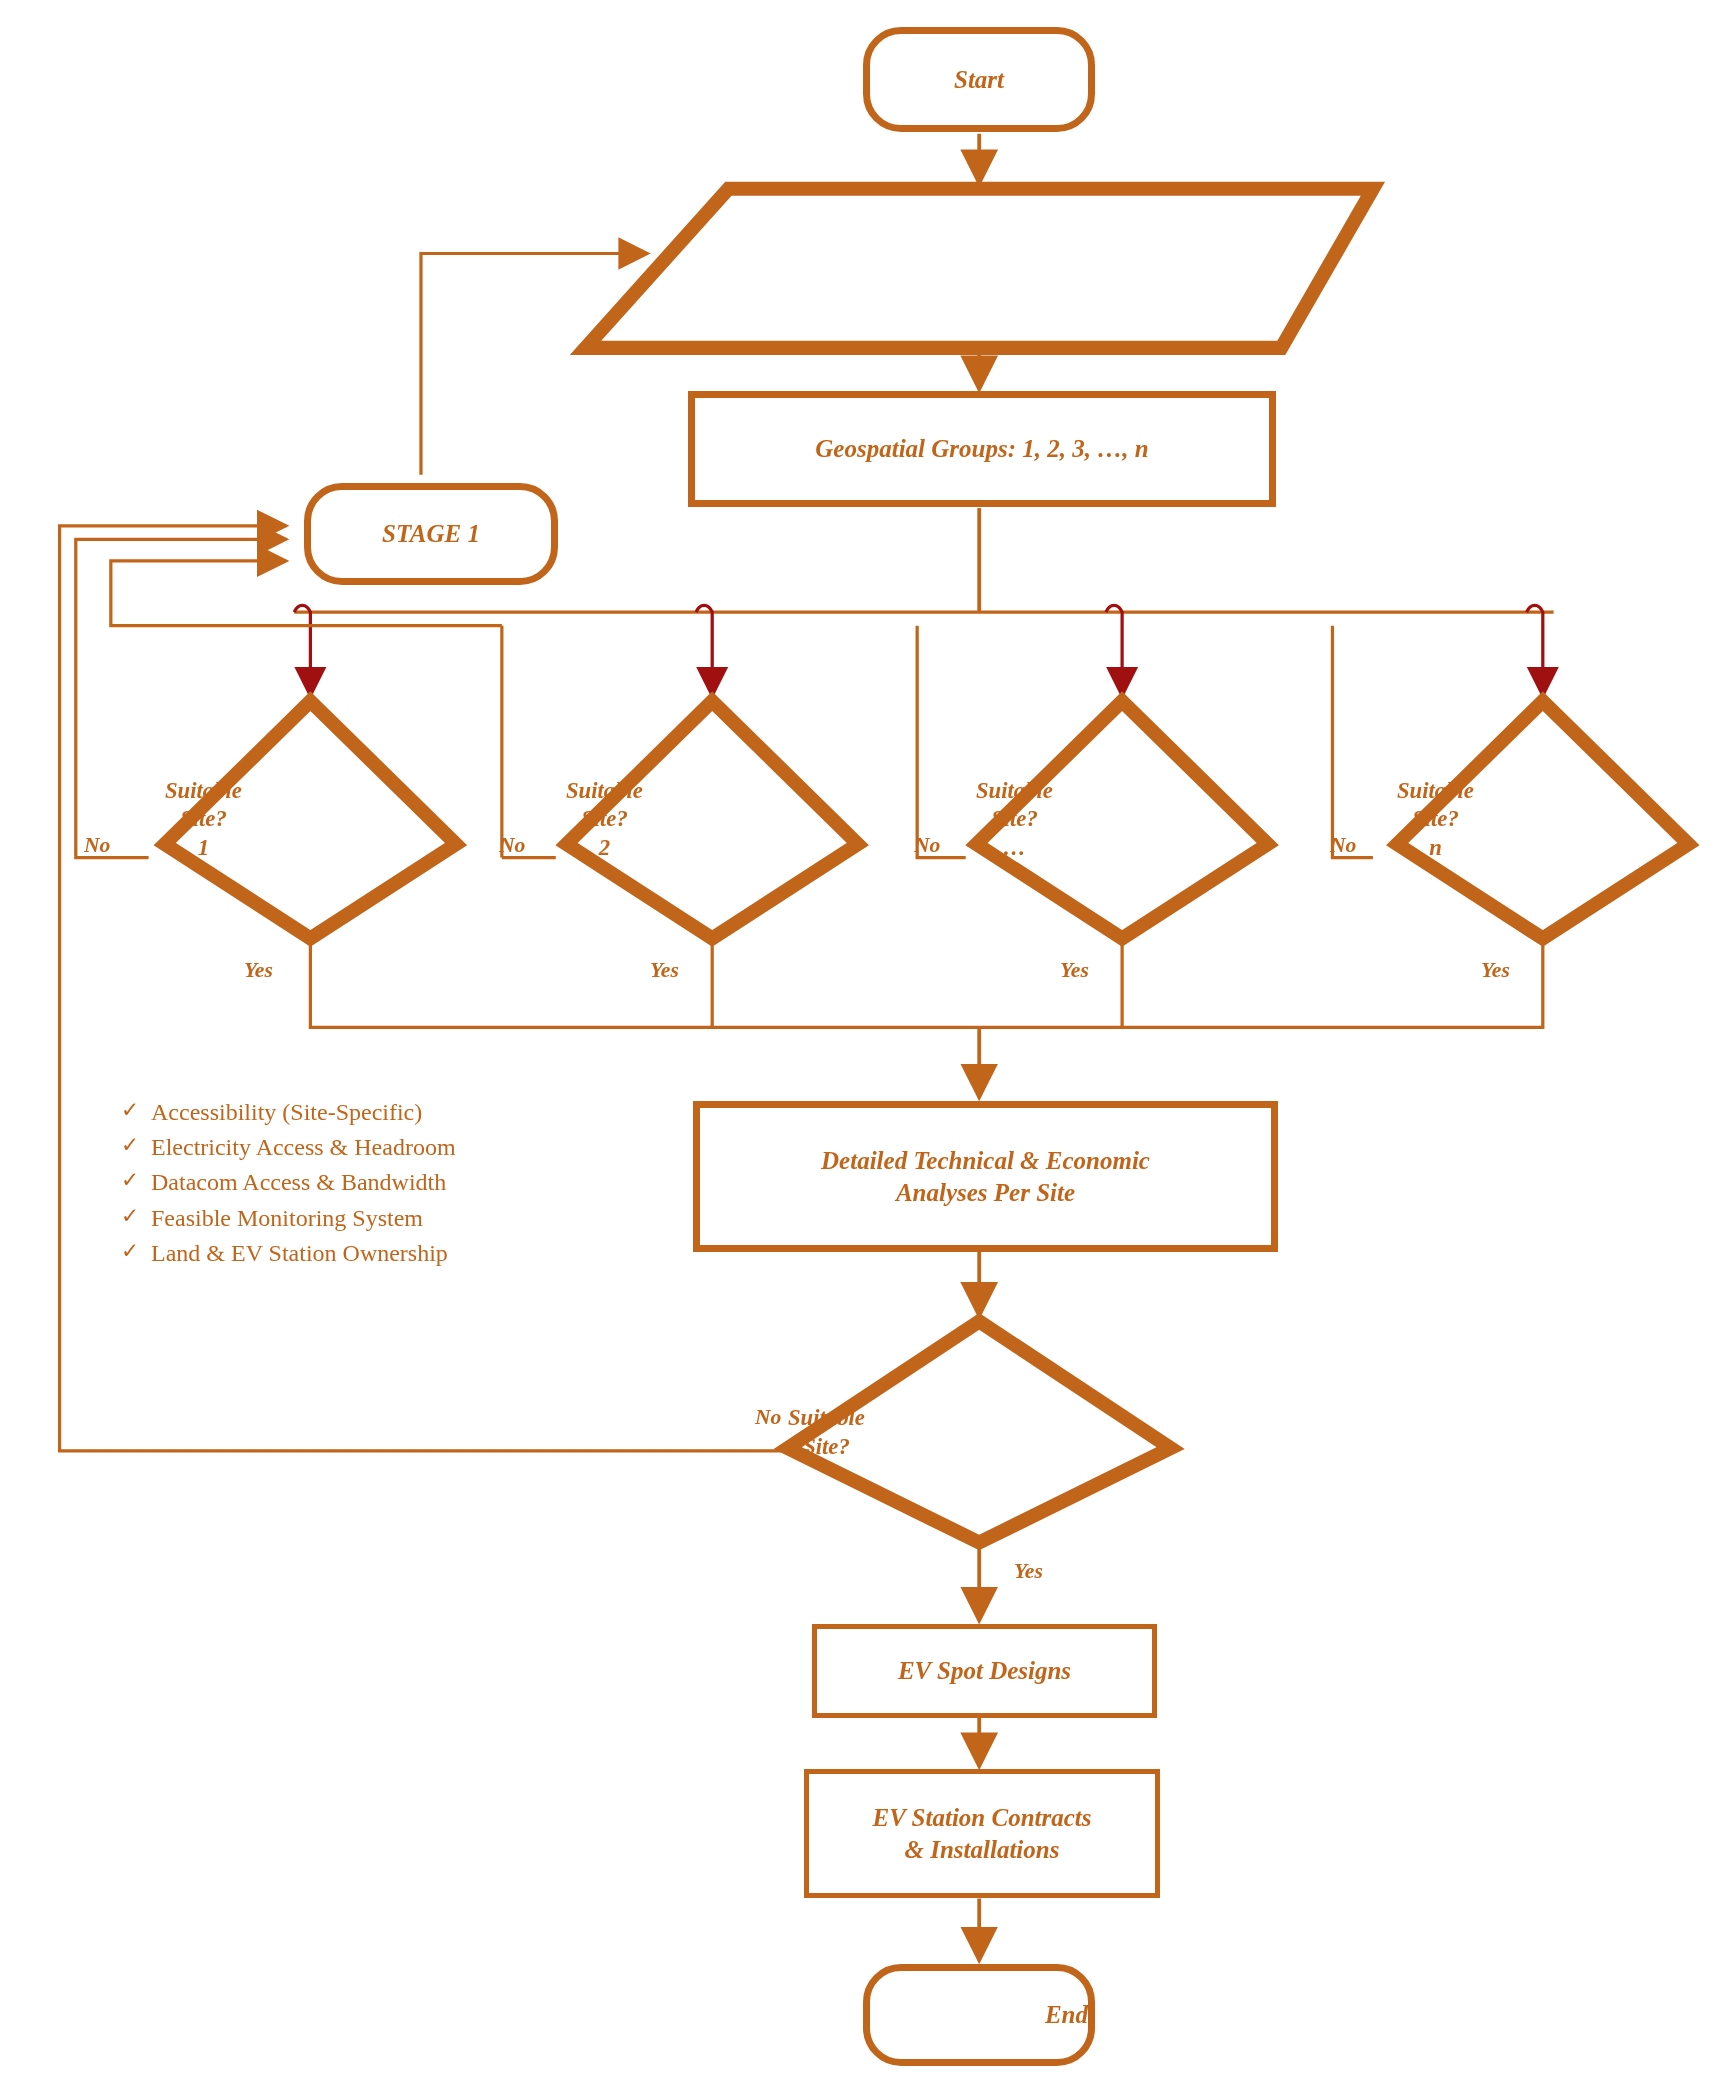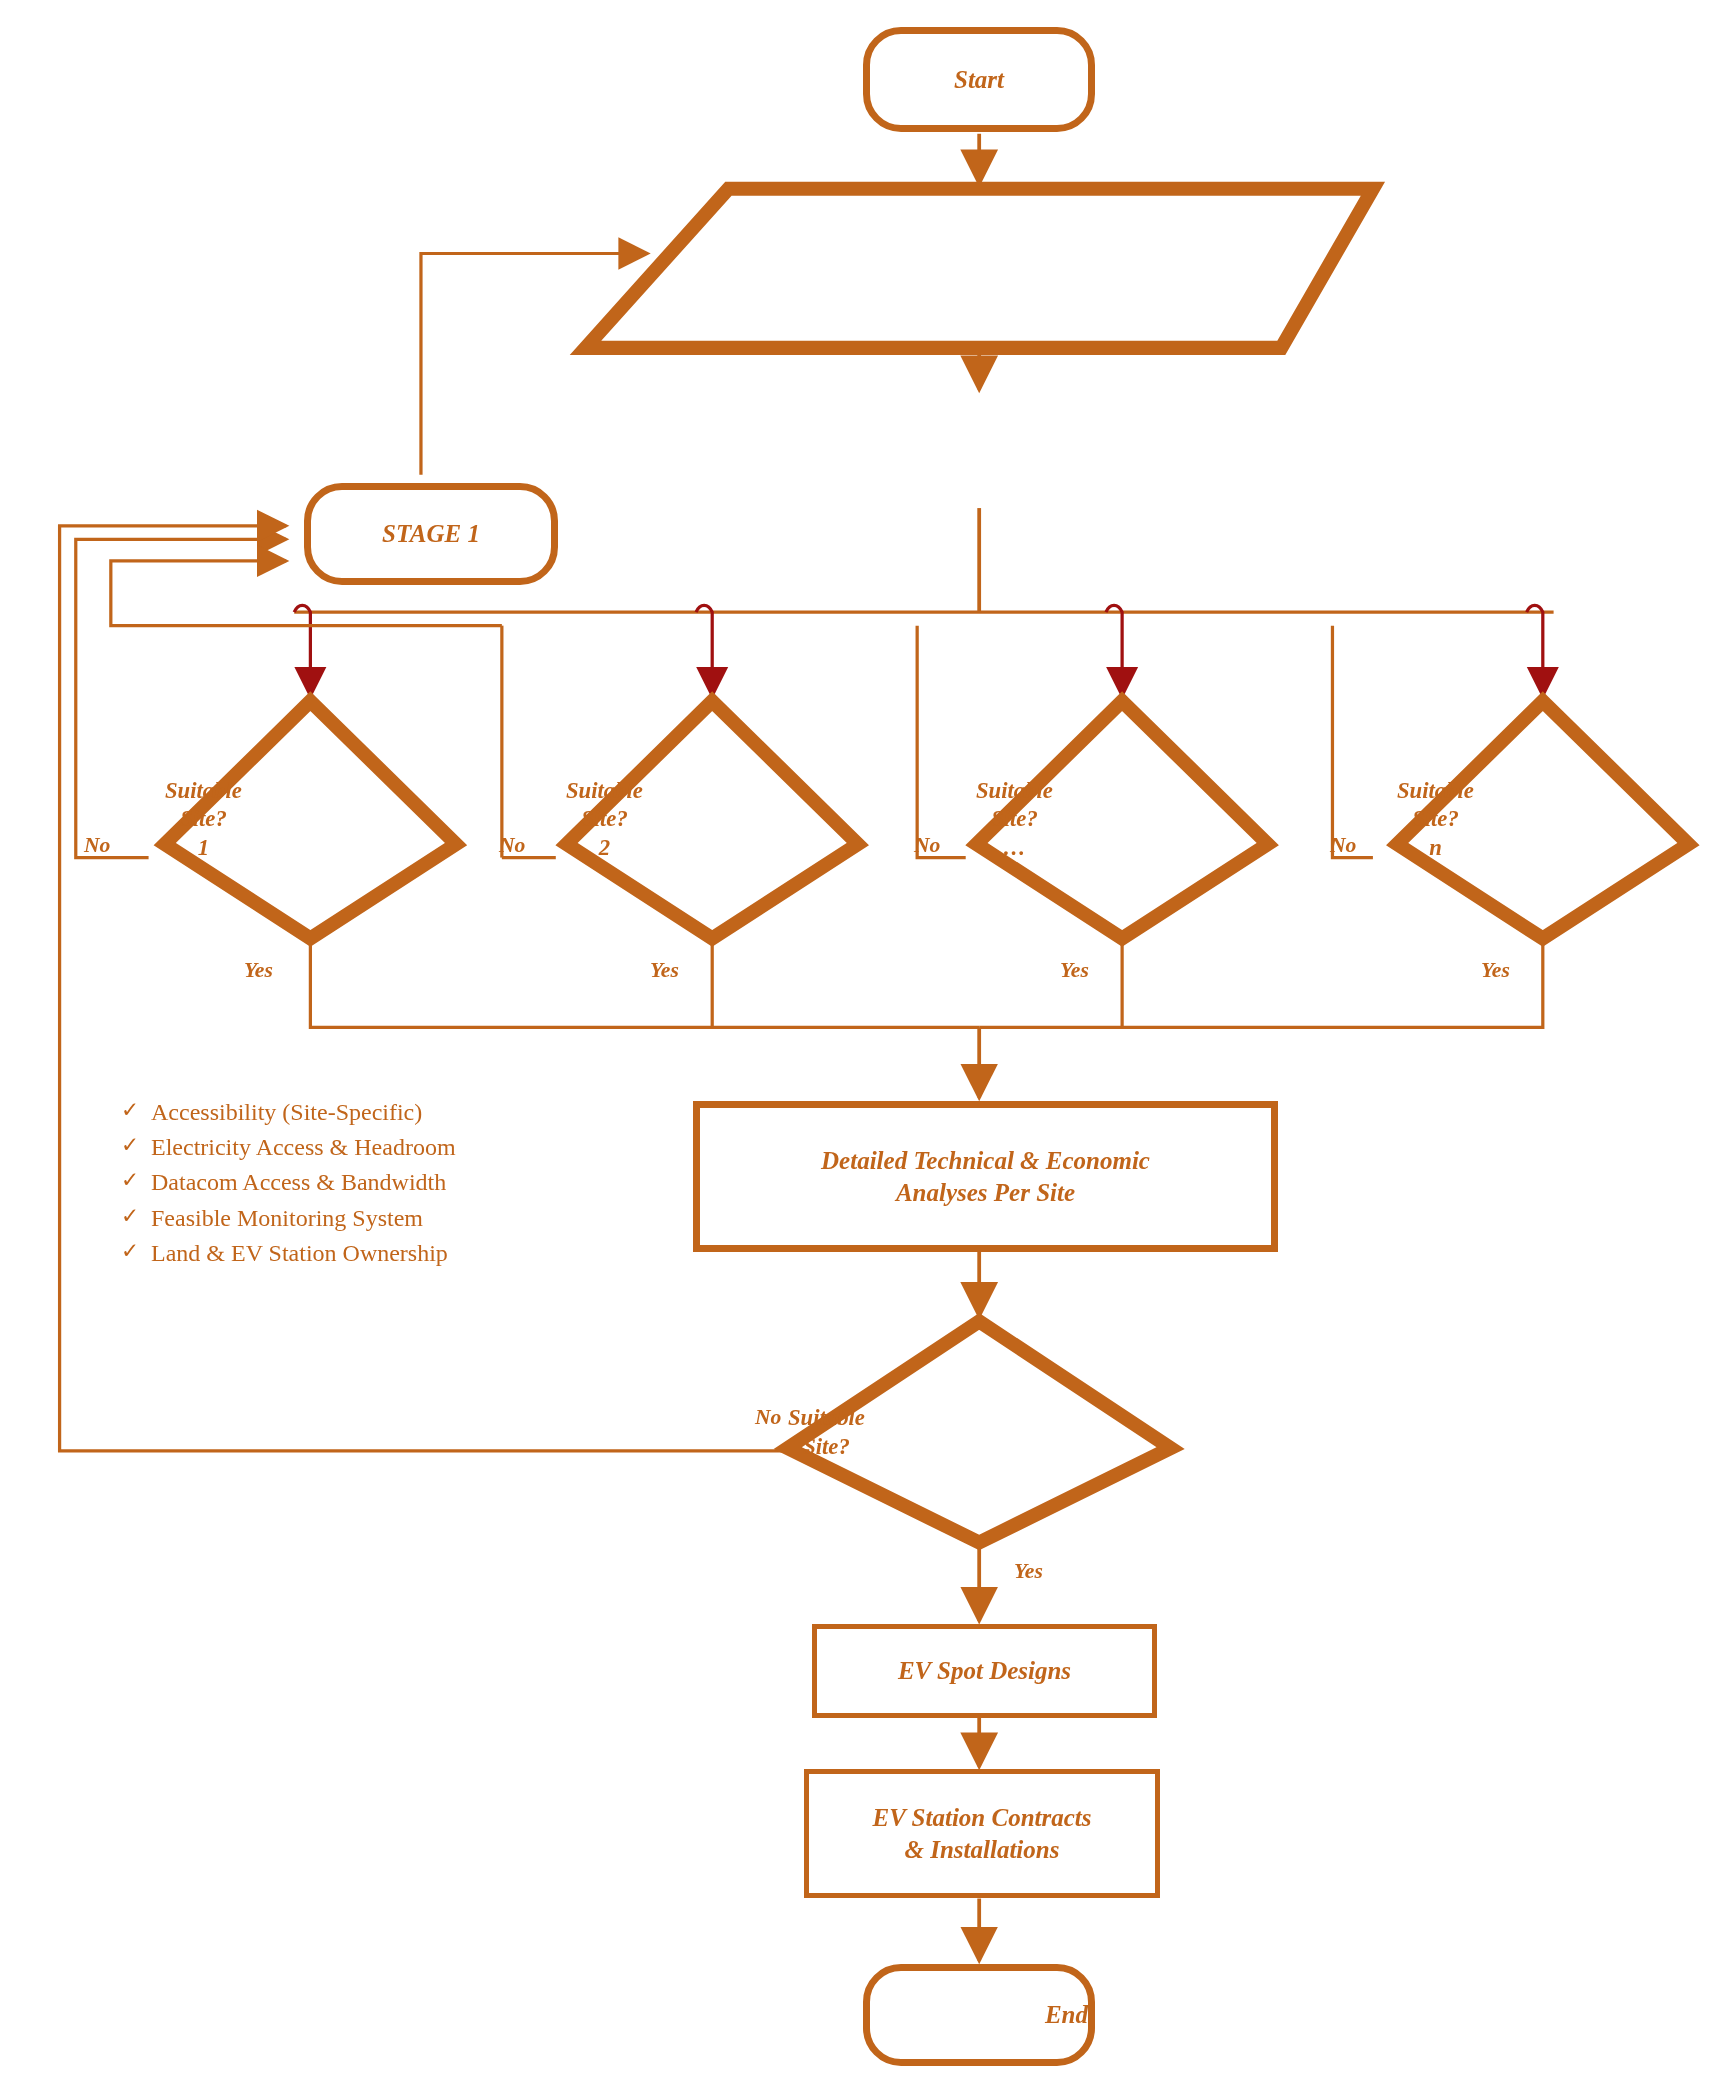--- a/index.html
+++ b/index.html
@@ -190,20 +190,23 @@
     <polygon points="1815,2450 2170,2685 1815,2860 1460,2685" fill="none" stroke="#C1651A" stroke-width="26"></polygon>
 
     <polygon points="1350,350 2545,350 2375,645 1085,645" fill="none" stroke="#C1651A" stroke-width="26"></polygon>
   </svg>
 
   <div class="node terminator" style="left:863px; top:27px; width:232px; height:105px;">
     <span>Start</span>
   </div>
 
 
+  <div class="node process" style="left:688px; top:391px; width:588px; height:116px;">
+    <span>Geospatial Groups: 1, 2, 3, …, n</span>
+  </div>
 
   <div class="node terminator" style="left:291px; top:483px; width:254px; height:102px;margin-left:13px;">
     <span>STAGE 1</span>
   </div>
 
   <div class="diamond-wrap" style="left:165px; top:701px; width:291px; height:237px;">
     <div class="diamond-text">
       <div>
         <div>Suitable</div>
         <div>Site?</div>

